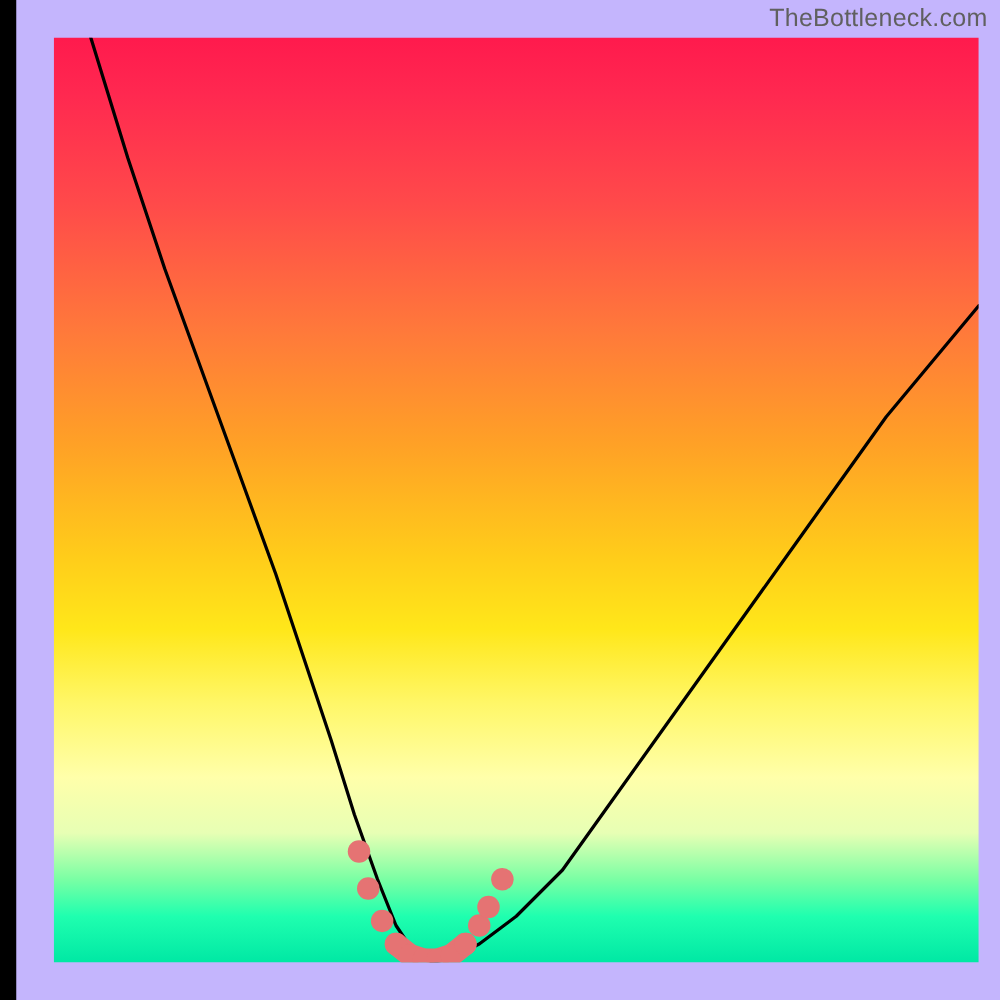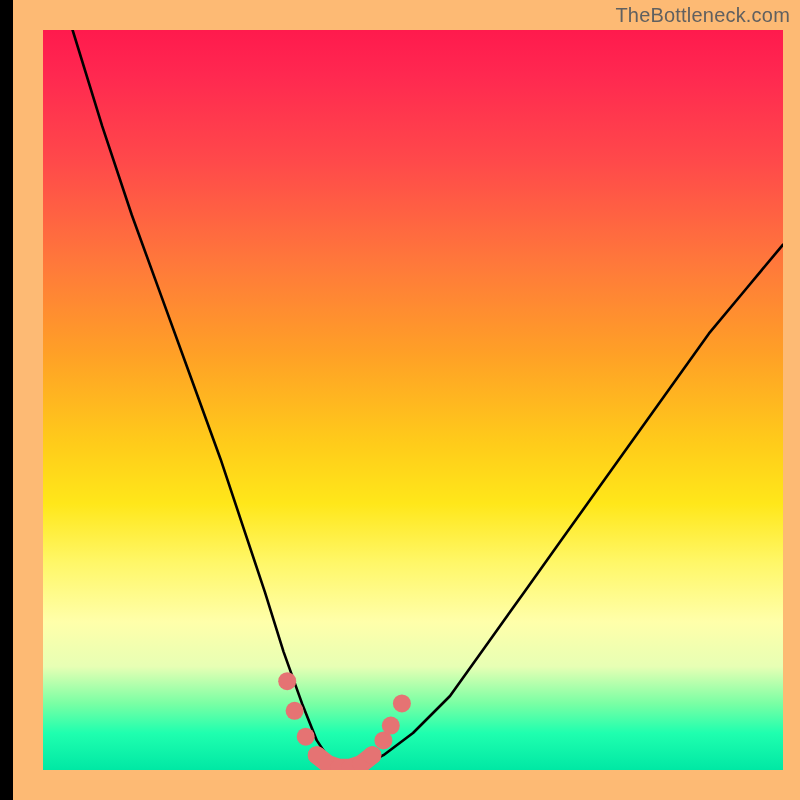--- a/index.html
+++ b/index.html
@@ -7,21 +7,21 @@
     padding: 0;
     width: 800px;
     height: 800px;
     background: #000;
     overflow: hidden;
     font-family: Arial, Helvetica, sans-serif;
   }
   .frame {
     position: absolute;
     inset: 0;
-    background: #fdba74;
+    background: #c4b5fd;
     margin-left: 13px;
   }
   .plot {
     position: absolute;
     left: 30px;
     top: 30px;
     width: 740px;
     height: 740px;
     overflow: hidden;
   }

